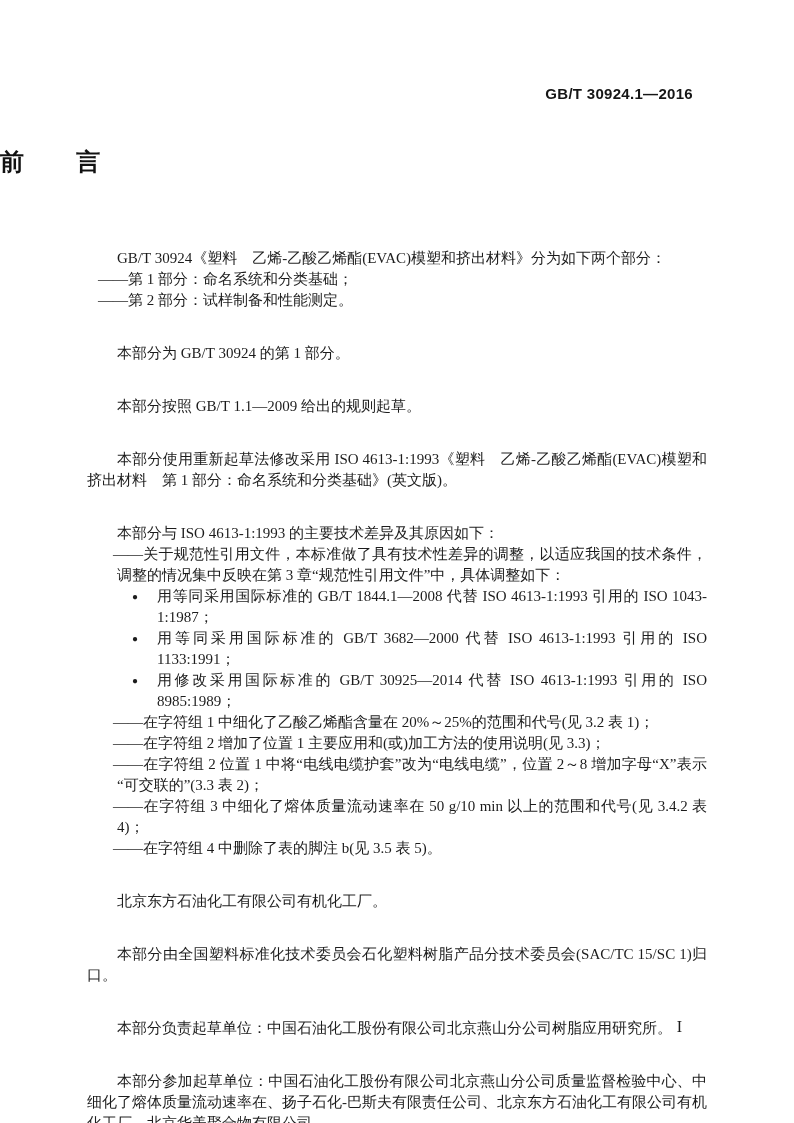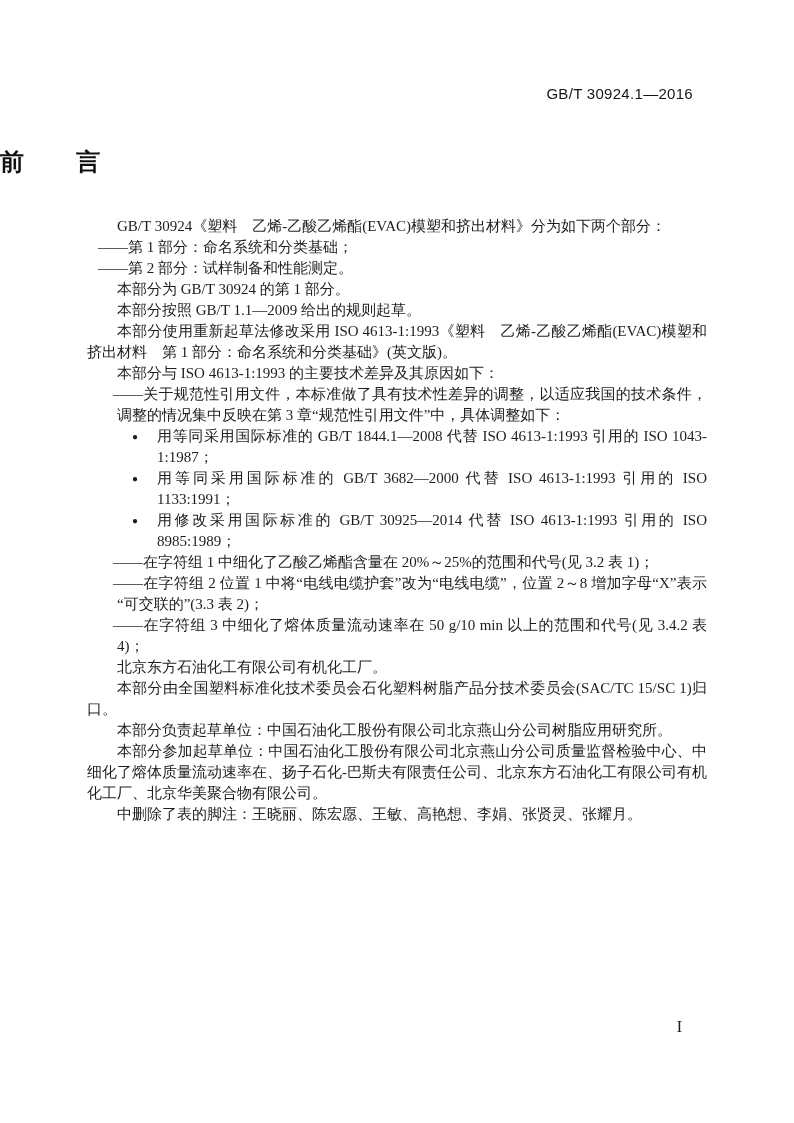--- a/index.html
+++ b/index.html
@@ -14,21 +14,21 @@
     background: #ffffff;
     overflow: hidden;
     font-family: "Liberation Serif", "DejaVu Serif", serif;
     color: #1c1c1c;
   }
   .header-code {
     position: absolute;
     top: 85px;
     right: 101px;
     font-family: "Liberation Sans", "DejaVu Sans", sans-serif;
-    font-weight: normal;
+    font-weight: bold;
     font-size: 15px;
     letter-spacing: 0.3px;
     color: #161616;
   }
   .doc-title {
     position: absolute;
     top: 147px;
     left: 0;
     width: 100%;
     margin: 0;
@@ -46,21 +46,21 @@
     width: 620px;
     font-size: 15px;
     line-height: 21px;
     text-align: justify;
   }
   .p {
     margin: 0;
     padding: 0;
   }
   
-  .p-indent { text-indent: 2em; }
+  .p-indent { text-indent: 2em; margin-top: 32px; }
   
   .p-dash1 { padding-left: 11px; }
   
   .p-dash2 { padding-left: 30px; text-indent: -4px; }
   
   .p-bullet { position: relative; padding-left: 70px; }
   .p-bullet .bullet {
     position: absolute;
     left: 45px;
     top: 0;
@@ -101,22 +101,24 @@
     <p class="p p-bullet">
       <span class="bullet">●</span>
       <span>用等同采用国际标准的 GB/T 3682—2000 代替 ISO 4613-1:1993 引用的 ISO 1133:1991；</span>
     </p>
     <p class="p p-bullet">
       <span class="bullet">●</span>
       <span>用修改采用国际标准的 GB/T 30925—2014 代替 ISO 4613-1:1993 引用的 ISO 8985:1989；</span>
     </p>
 
     <p class="p p-dash2">——在字符组 1 中细化了乙酸乙烯酯含量在 20%～25%的范围和代号(见 3.2 表 1)；</p>
+    <p class="p p-dash2">——在字符组 2 增加了位置 1 主要应用和(或)加工方法的使用说明(见 3.3)；</p>
     <p class="p p-dash2">——在字符组 2 位置 1 中将“电线电缆护套”改为“电线电缆”，位置 2～8 增加字母“X”表示“可交联的”(3.3 表 2)；</p>
     <p class="p p-dash2">——在字符组 3 中细化了熔体质量流动速率在 50 g/10 min 以上的范围和代号(见 3.4.2 表 4)；</p>
+    <p class="p p-dash2">——在字符组 4 中删除了表的脚注 b(见 3.5 表 5)。</p>
     <p class="p p-indent">北京东方石油化工有限公司有机化工厂。</p>
     <p class="p p-indent">本部分由全国塑料标准化技术委员会石化塑料树脂产品分技术委员会(SAC/TC 15/SC 1)归口。</p>
     <p class="p p-indent">本部分负责起草单位：中国石油化工股份有限公司北京燕山分公司树脂应用研究所。</p>
     <p class="p p-indent">本部分参加起草单位：中国石油化工股份有限公司北京燕山分公司质量监督检验中心、中细化了熔体质量流动速率在、扬子石化-巴斯夫有限责任公司、北京东方石油化工有限公司有机化工厂、北京华美聚合物有限公司。</p>
     <p class="p p-indent">中删除了表的脚注：王晓丽、陈宏愿、王敏、高艳想、李娟、张贤灵、张耀月。</p>
   </div>
 
   <div class="page-number">I</div>
 
 </div>

